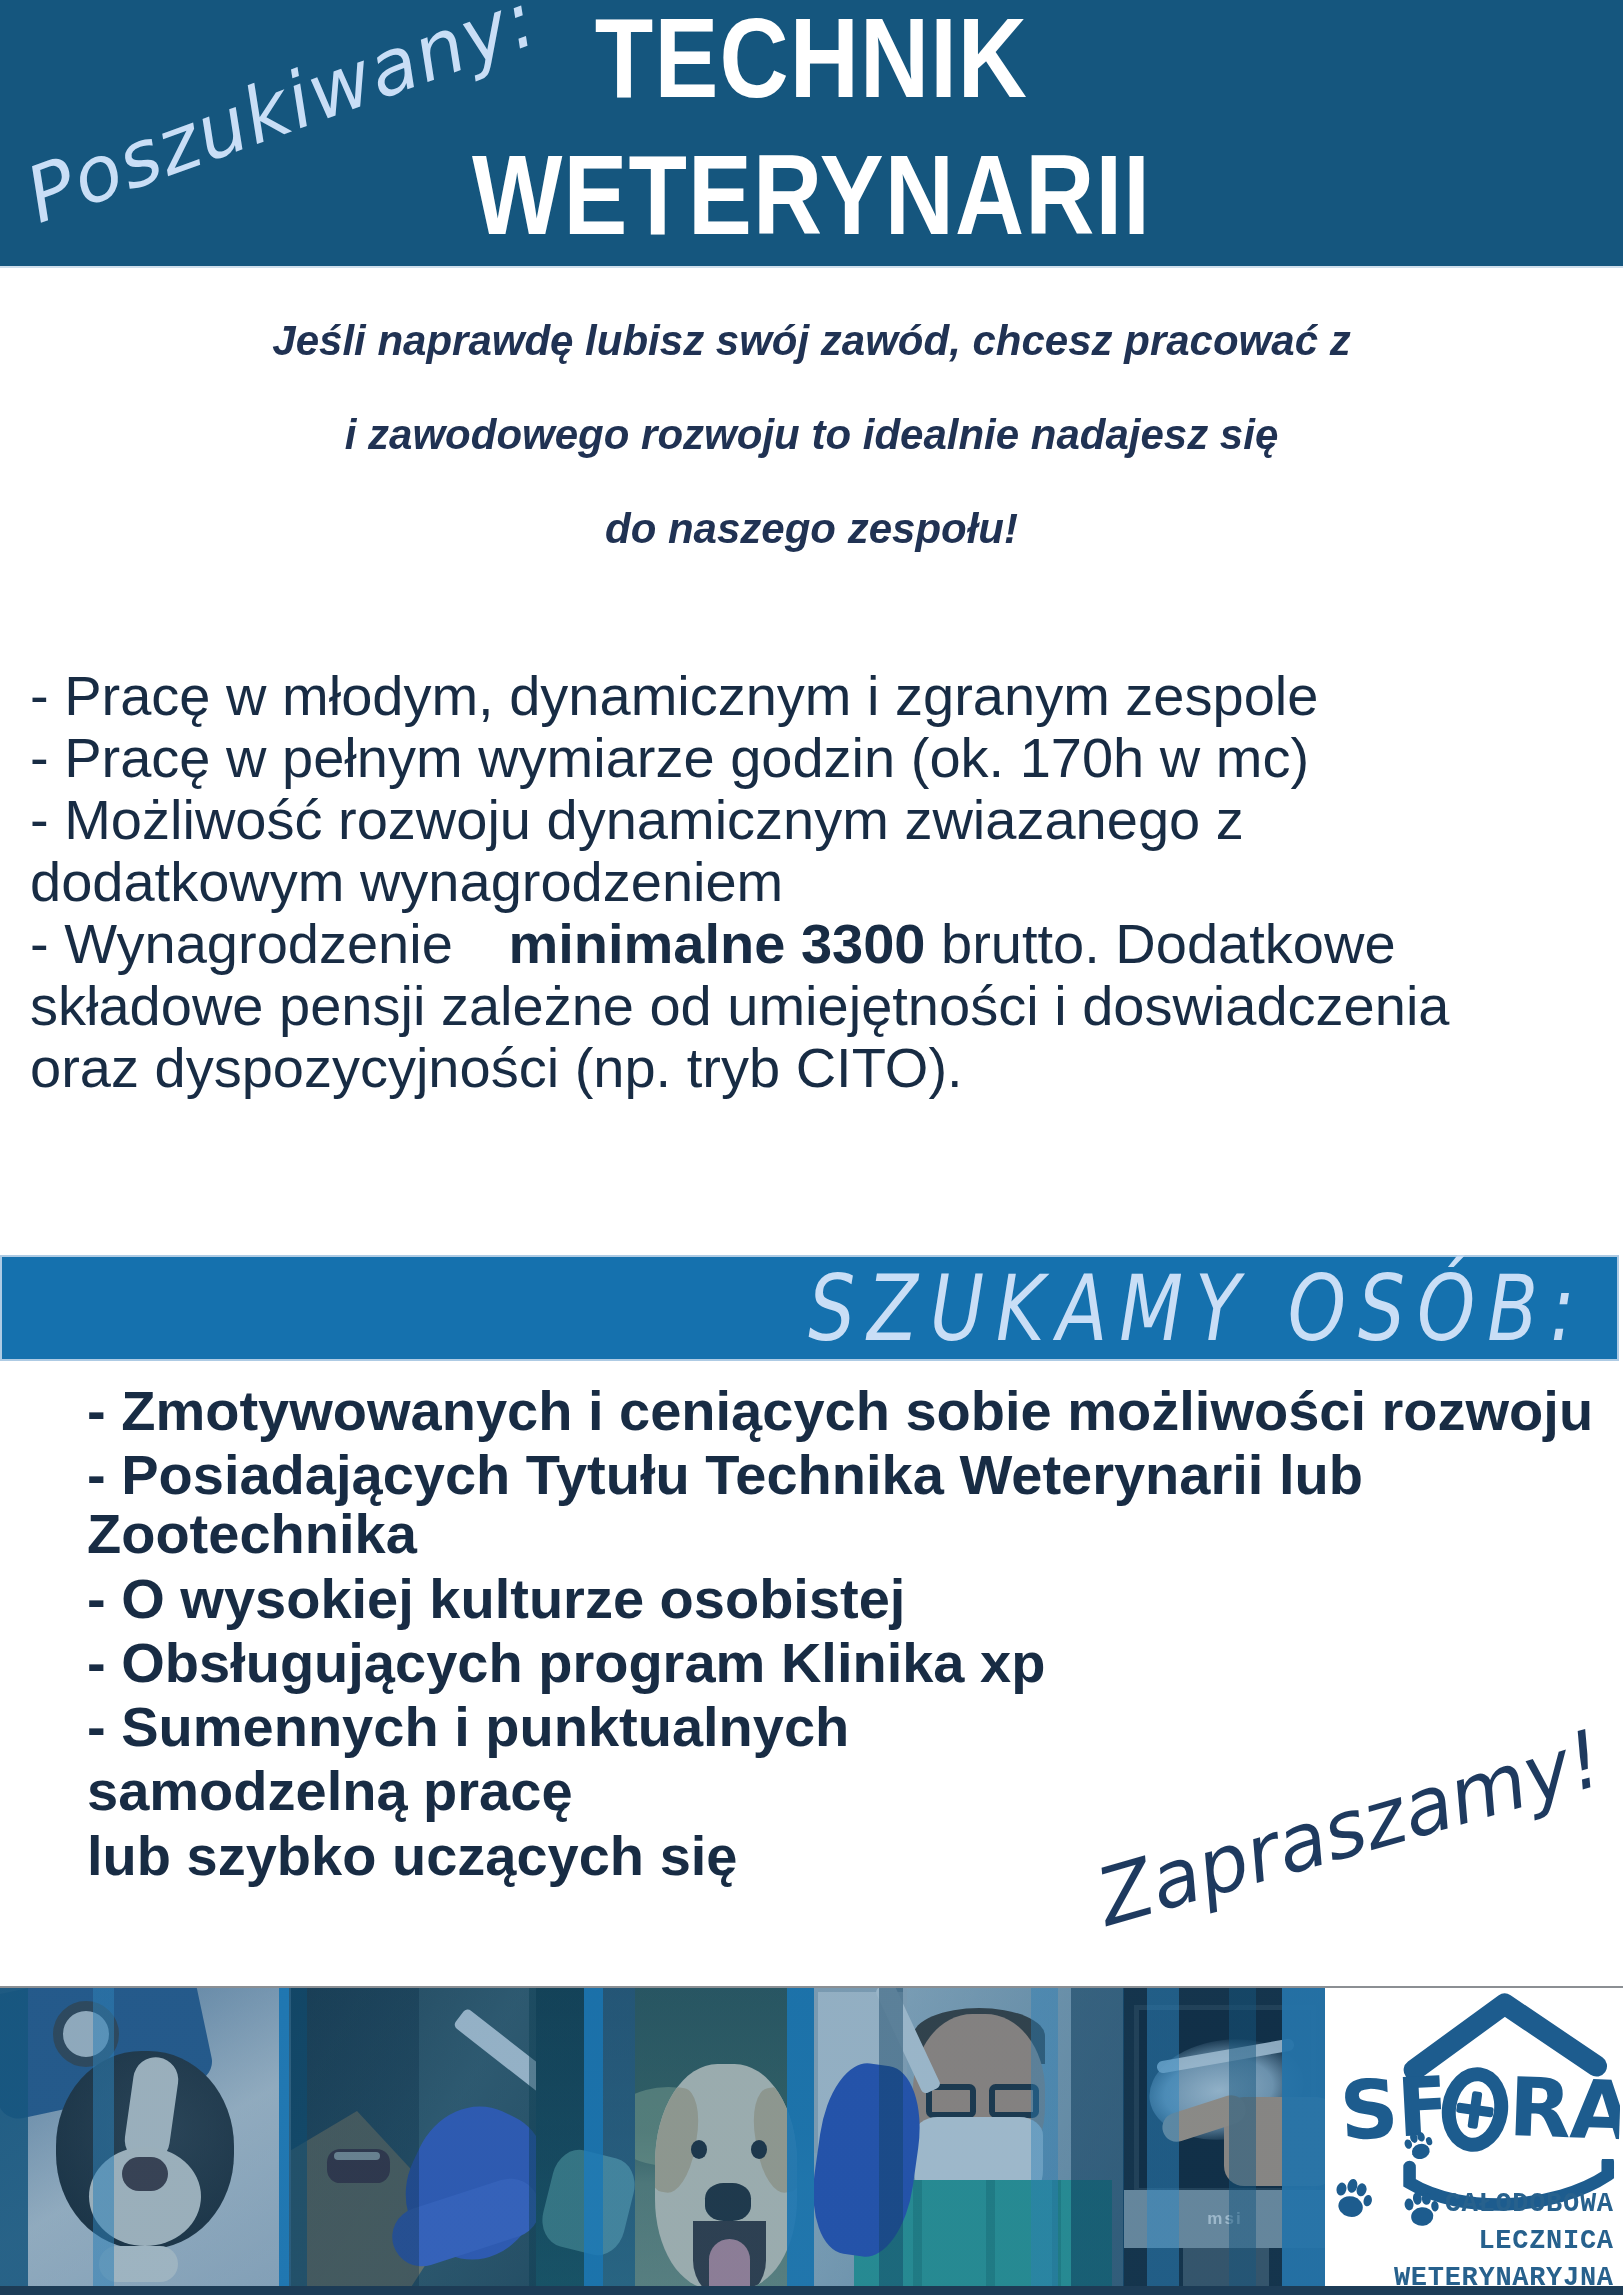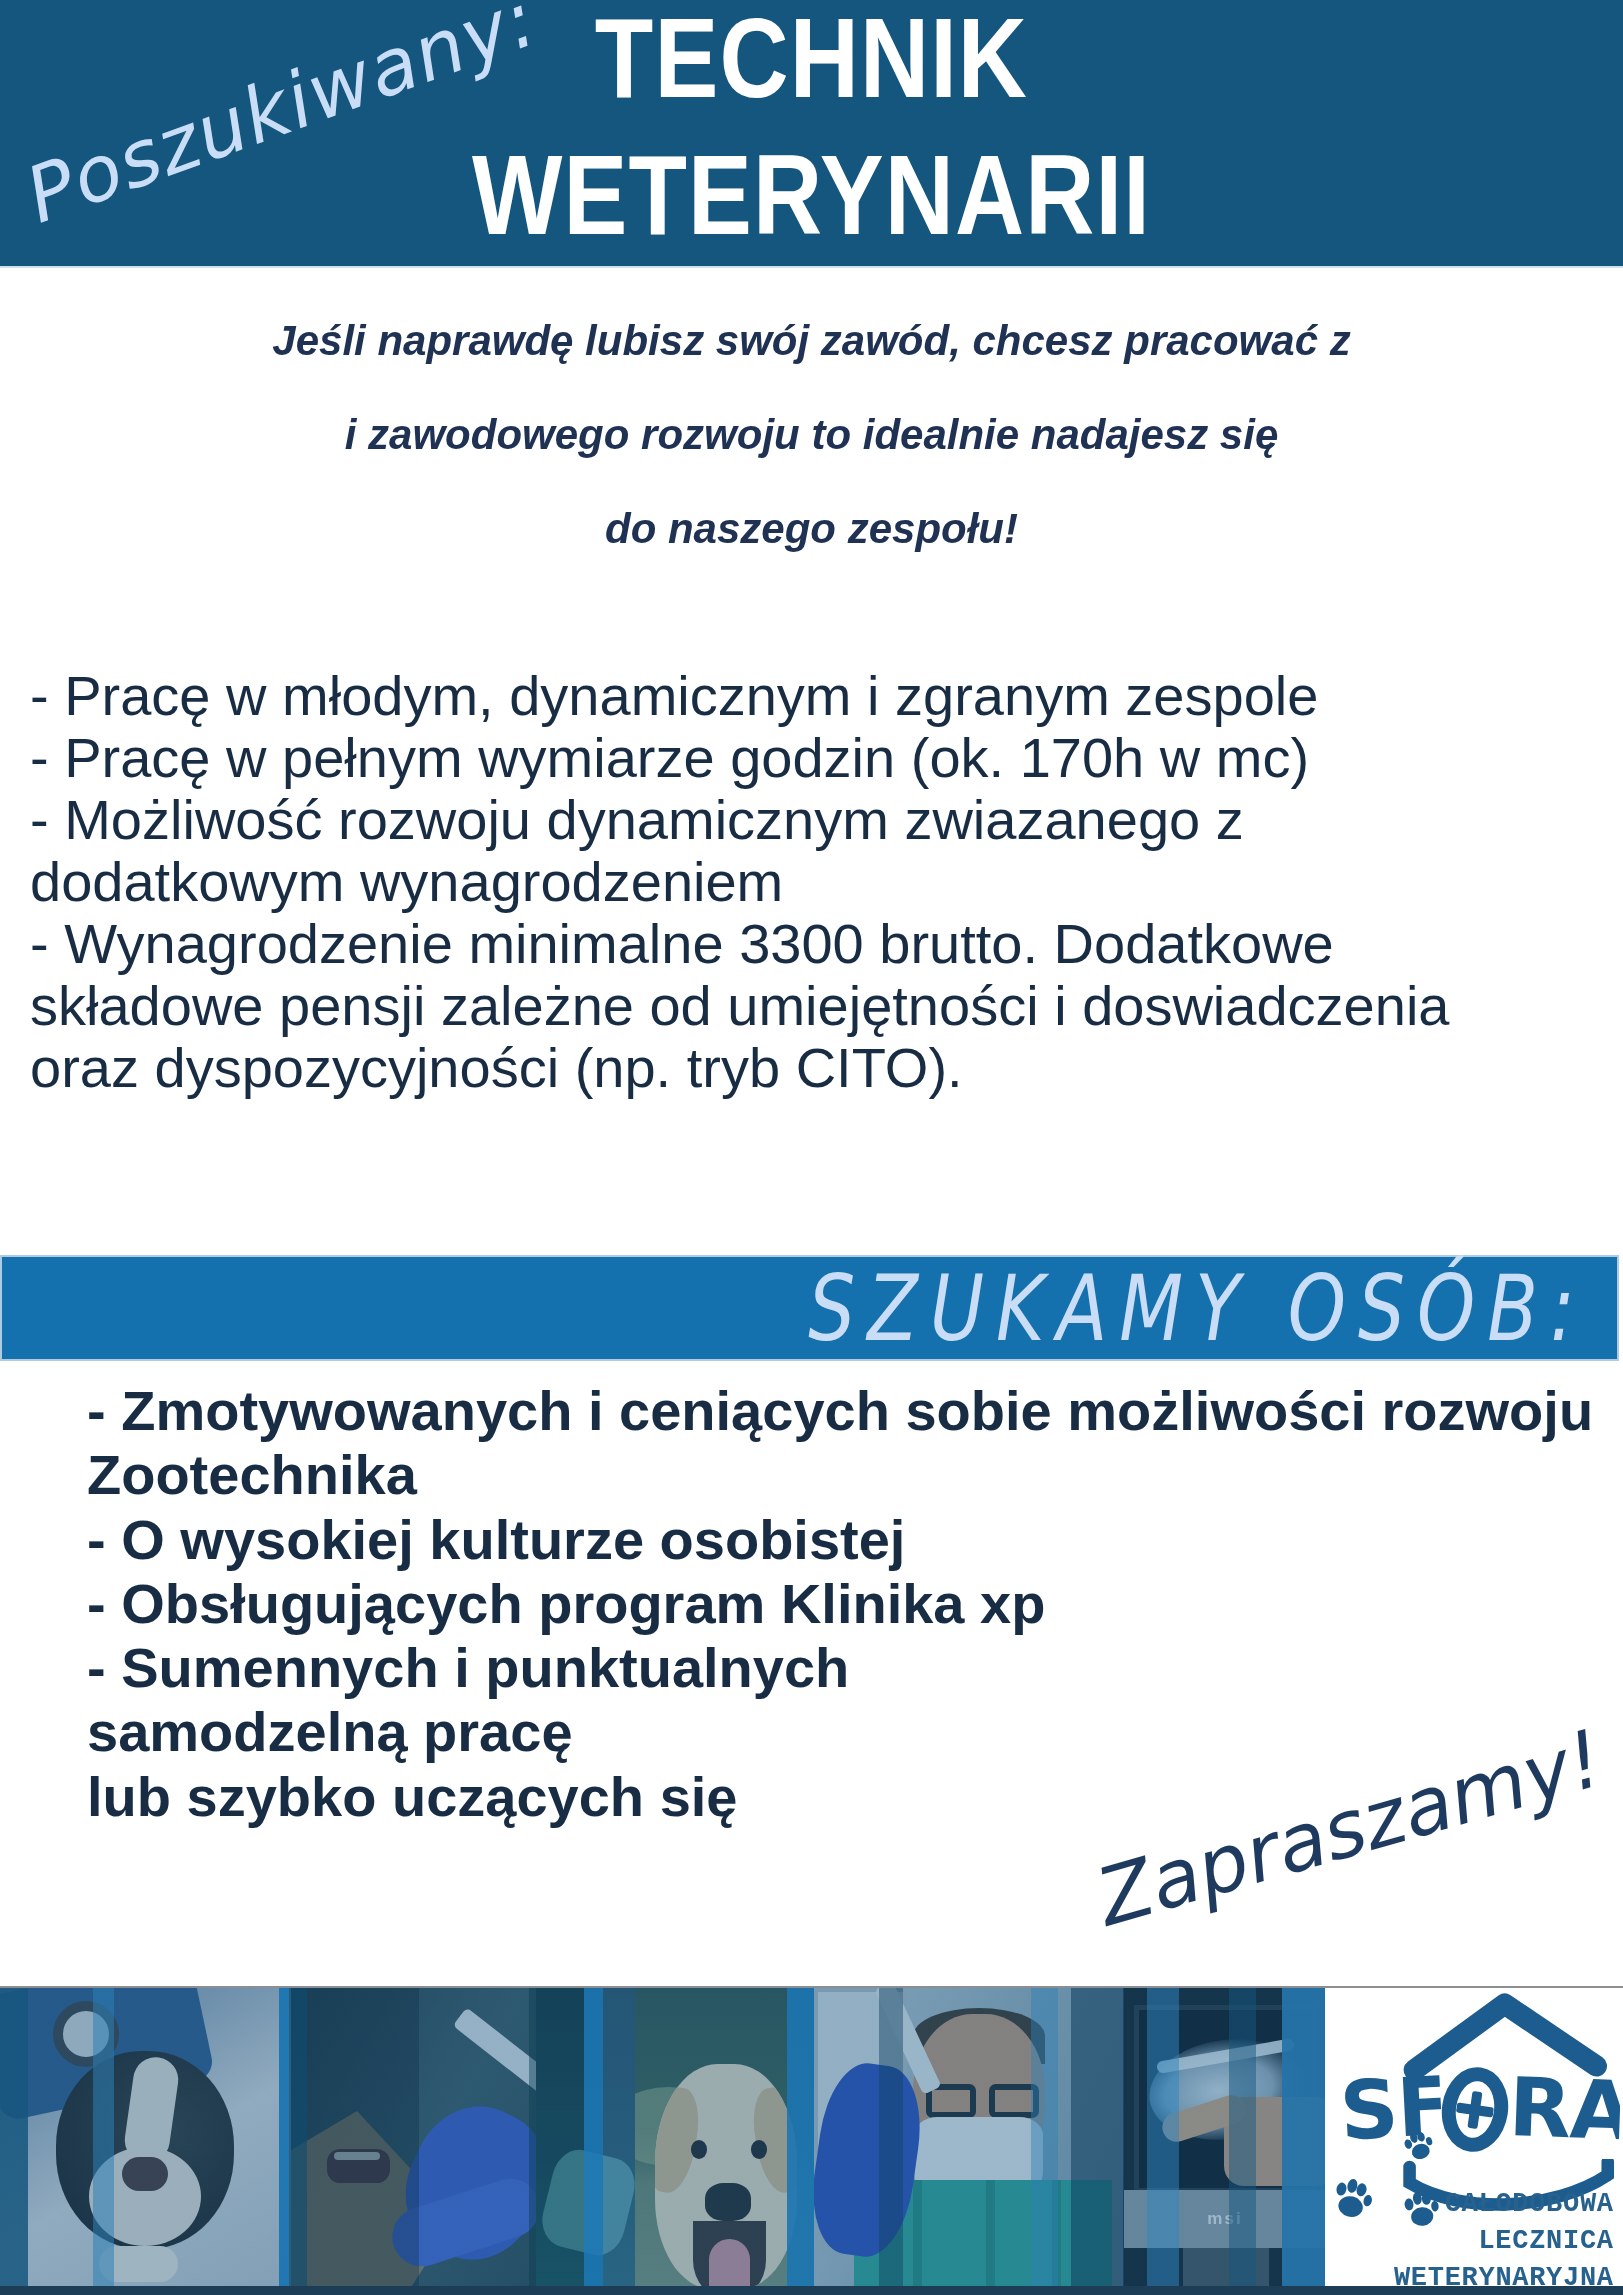--- a/index.html
+++ b/index.html
@@ -32,21 +32,21 @@
   .banner.offer { top:545px; font-size:71px; padding-left:33px; }
   .banner.offer .btxt { transform-origin:left center; letter-spacing:2px; }
   .banner.seek  { top:1255px; font-size:74px; justify-content:flex-end; padding-right:30px; }
   .banner.seek .btxt { transform-origin:right center; letter-spacing:12px; }
   
   .list { position:absolute; color:#182c44; font-size:56px; }
   .list .ln { white-space:nowrap; }
   .list1 { top:665px; left:30px; line-height:62px; }
   .list2 { top:1381px; left:87px; line-height:59px; }
   .list2 .item { margin-bottom:5.3px;font-weight:bold; }
-  .boldseg { font-weight:normal; }
+  .boldseg { font-weight:bold;margin-left:40px; }
   
   .closing { position:absolute; left:1100px; top:1844px; font-size:79px; line-height:112px;
              font-style:italic; color:#1e3a5f; font-family:"DejaVu Sans", sans-serif;
              transform:rotate(-16deg); transform-origin:left center; white-space:nowrap; }
   
   .photos { position:absolute; left:0; top:1986px; width:1623px; height:301px;
             background:#23506e; border-top:2px solid #8b8f93; }
   .photos, .photos * { overflow:hidden; }
   .seg { position:absolute; top:0; height:301px; }
   .ph-puppy { left:0; width:291px; background:linear-gradient(150deg,#6c86a8 0%,#8fa3ba 18%,#d9dde2 55%,#c2cbd6 100%); }
@@ -201,20 +201,21 @@
 
   <div class="banner seek">
     <span class="btxt">SZUKAMY OSÓB:</span>
   </div>
 
   <div class="list list2">
     <div class="item">
       <div class="ln">- Zmotywowanych i ceniących sobie możliwości rozwoju</div>
     </div>
     <div class="item">
+      <div class="ln">- Posiadających Tytułu Technika Weterynarii lub</div>
       <div class="ln">Zootechnika</div>
     </div>
     <div class="item">
       <div class="ln">- O wysokiej kulturze osobistej</div>
     </div>
     <div class="item">
       <div class="ln">- Obsługujących program Klinika xp</div>
     </div>
     <div class="item">
       <div class="ln">- Sumennych i punktualnych</div>

